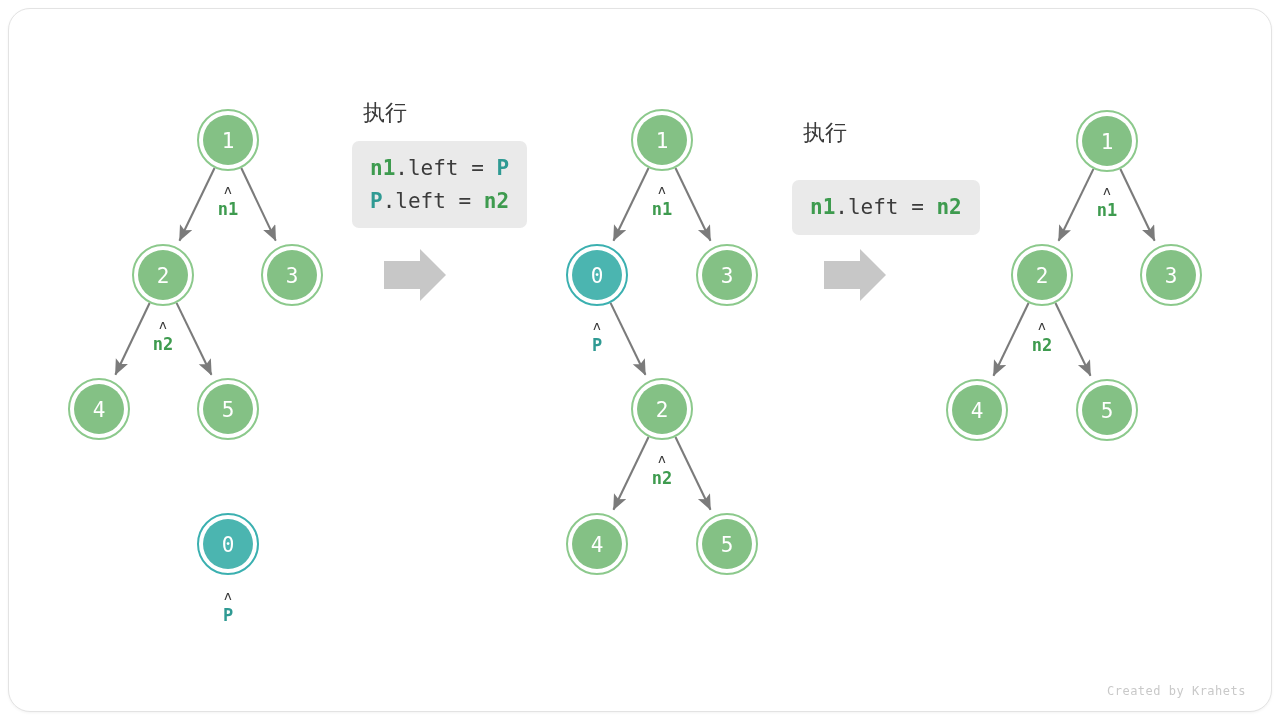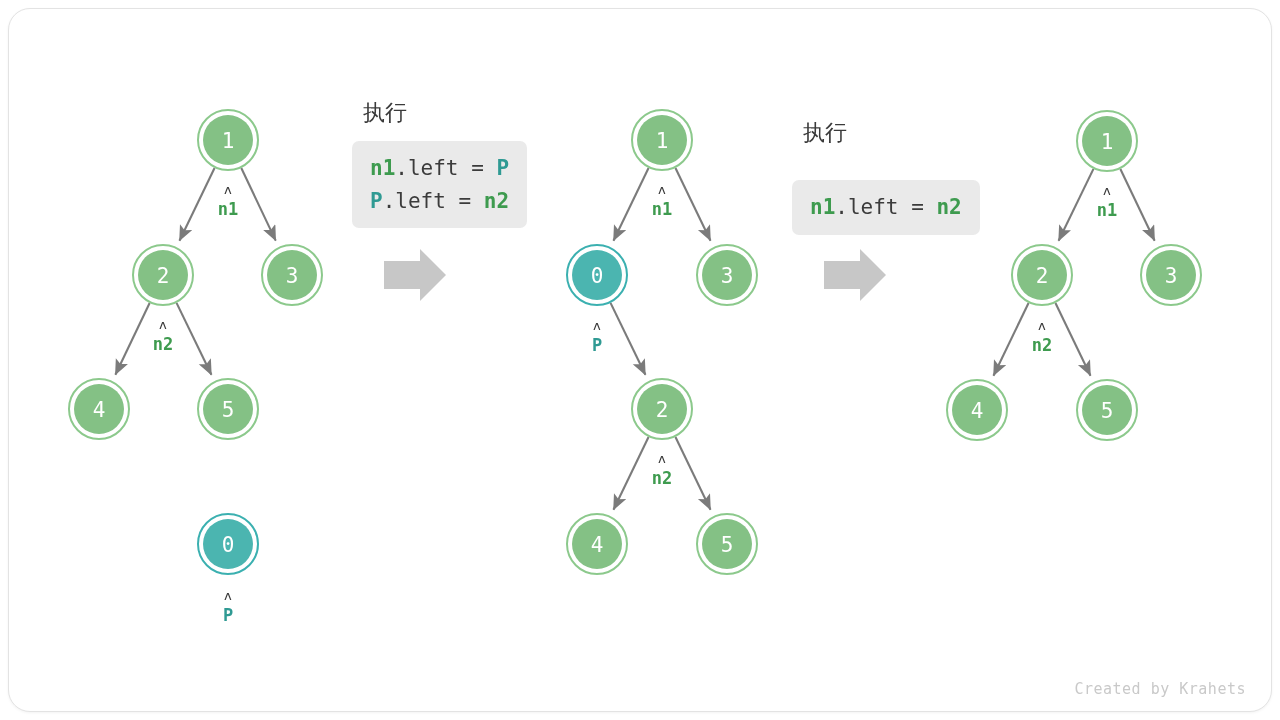--- a/index.html
+++ b/index.html
@@ -90,21 +90,21 @@
     white-space: nowrap;
   }
   .tok-green { color: #3e9b4f; font-weight: bold; }
   .tok-teal  { color: #2f9a93; font-weight: bold; }
   .tok-plain { color: #3b3b3b; }
   .credit {
     position: absolute;
     right: 34px;
     bottom: 22px;
     font-family: "DejaVu Sans Mono", monospace;
-    font-size: 15px;
+    font-size: 12px;
     color: #c9c9c9;
     letter-spacing: 0.5px;
     white-space: nowrap;
   }
 </style>
 </head>
 <body>
 
 <div id="stage">
   <div class="card"></div>

